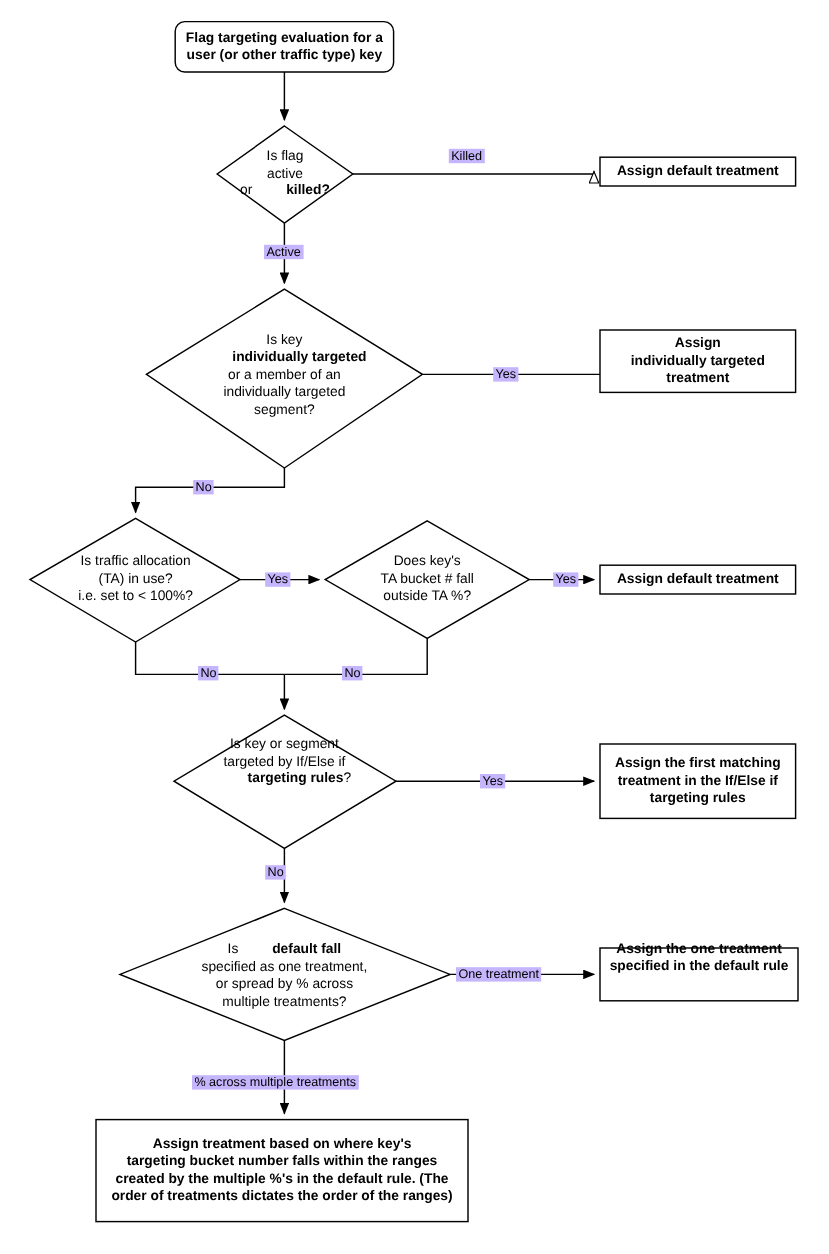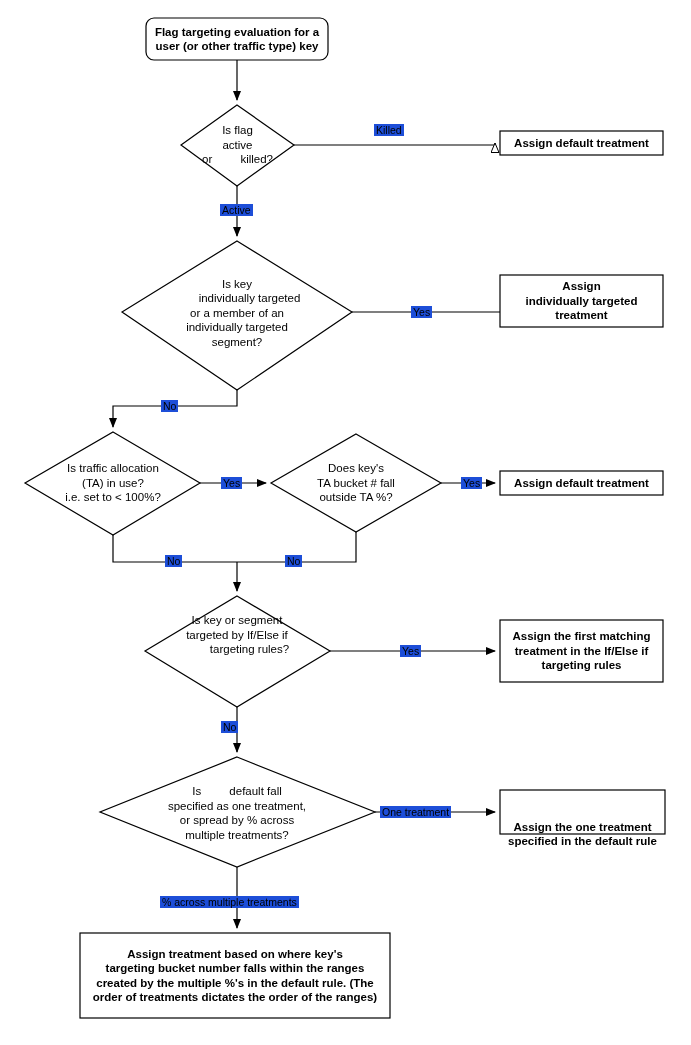--- a/index.html
+++ b/index.html
@@ -31,27 +31,27 @@
     align-items: center;
     justify-content: center;
     text-align: center;
     color: #000000;
     font-size: 11.5px;
     line-height: 14.5px;
     pointer-events: none;
     white-space: pre-line;
   }
   .shape-text > span { display: block; width: 100%; }
-  .bold { font-weight: normal; margin-left: 25px; }
+  .bold { font-weight: bold; margin-left: 25px; }
   .edge-label {
     position: absolute;
     color: #000000;
     font-size: 10.5px;
     line-height: 12px;
-    background: #1d4ed8;
+    background: #c4b5fd;
     padding: 0 2px;
     white-space: nowrap;
     text-align: center;
   }
 </style>
 </head>
 <body>
 
 <div id="canvas">
 
@@ -163,21 +163,21 @@
   </div>
 
   <div class="shape-text" style="left:500px; top:620px; width:163px; height:62px; font-weight:bold;">
     <span><span>Assign the first matching</span><br><span>treatment in the If/Else if</span><br><span>targeting rules</span></span>
   </div>
 
   <div class="shape-text" style="left:120px; top:782px; width:234px; height:62px;">
     <span><span>Is </span><span class="bold">default fall</span><br><span>specified as one treatment,</span><br><span>or spread by % across</span><br><span>multiple treatments?</span></span>
   </div>
 
-  <div class="shape-text" style="left:500px; top:812px; width:165px; height:44px; font-weight:bold;">
+  <div class="shape-text" style="left:500px; top:776px; width:165px; height:44px; font-weight:bold;">
     <span><span>Assign the one treatment</span><br><span>specified in the default rule</span></span>
   </div>
 
   <div class="shape-text" style="left:80px; top:933px; width:310px; height:85px; font-weight:bold;">
     <span><span>Assign treatment based on where key's</span><br><span>targeting bucket number falls within the ranges</span><br><span>created by the multiple %'s in the default rule. (The</span><br><span>order of treatments dictates the order of the ranges)</span></span>
   </div>
 
   <div class="edge-label" style="left:374px; top:124px;">Killed</div>
 
   <div class="edge-label" style="left:220px; top:204px;">Active</div>

